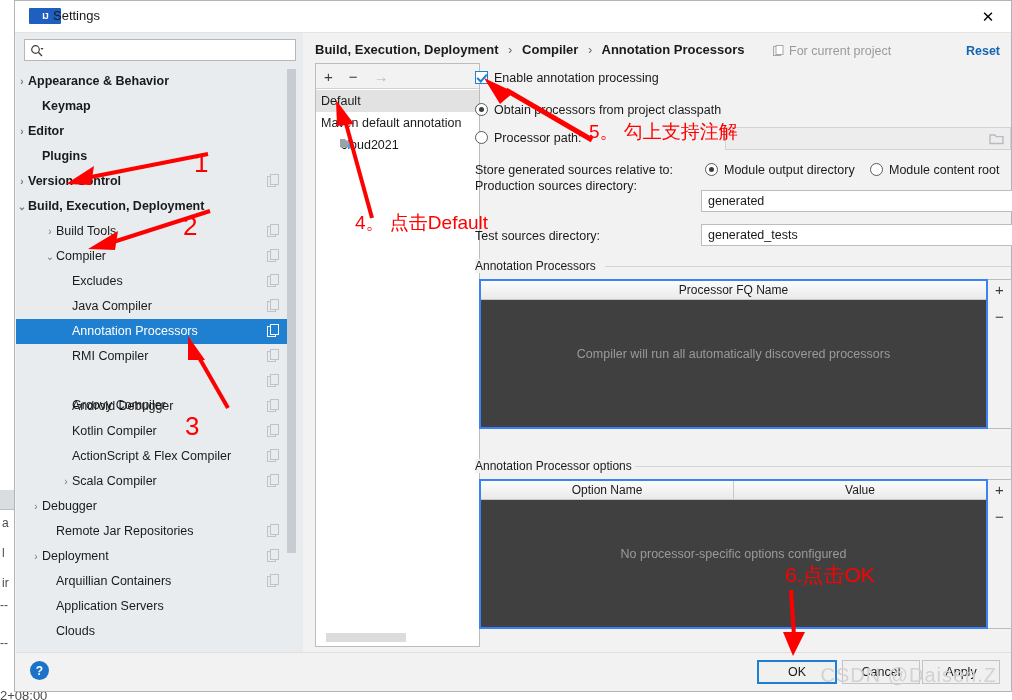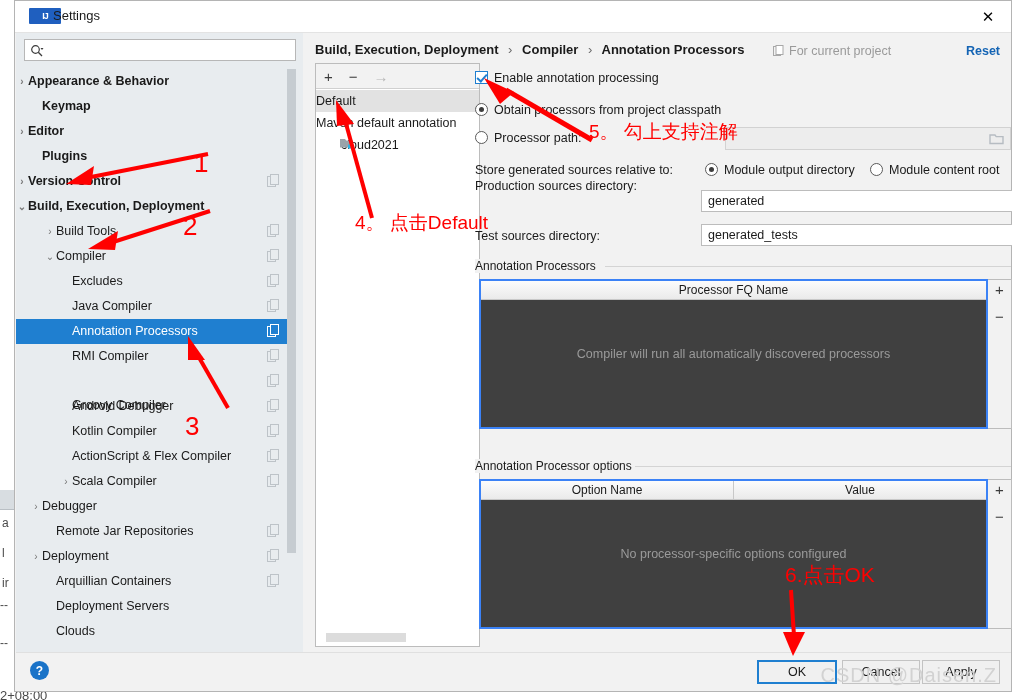--- a/index.html
+++ b/index.html
@@ -106,21 +106,21 @@
     background:#ffffff; border:1px solid #bcbcbc;
   }
   #profiles-toolbar {
     position:absolute; left:0; top:0; width:163px; height:25px;
     background:#f2f2f2; border-bottom:1px solid #d0d0d0;
     display:flex; align-items:center; padding-left:8px; gap:16px;
   }
   .tb-btn { font-size:15px; color:#3c3c3c; cursor:pointer; line-height:1; }
   .tb-btn.dim { color:#b6b6b6; }
   .prof-row {
-    position:relative; height:22px; line-height:22px; 
+    position:relative; height:22px; line-height:22px; padding-left:5px;
     font-size:12.5px; color:#1a1a1a; white-space:nowrap; cursor:pointer;
   }
   .prof-row.sel { background:#e2e2e2; }
   .prof-child { position:relative; height:22px; line-height:22px; padding-left:25px; font-size:12.5px; color:#1a1a1a; }
   .folder-ico { position:absolute; left:24px; top:4px; width:14px; height:12px; }
   #prof-hscroll {
     position:absolute; left:10px; bottom:4px; width:80px; height:9px; background:#dcdcdc;
   }
   #splitter {
     position:absolute; left:178px; top:290px; width:7px; height:50px;
@@ -366,21 +366,21 @@
             </svg>
           </div>
           <div class="tree-row">
             <span class="lbl" style="left: 40px;">Arquillian Containers</span>
             <svg class="copy-ico" viewBox="0 0 13 13">
               <rect x="0.5" y="2.5" width="8" height="10" fill="none" stroke="#9aa3aa" stroke-width="1"></rect>
               <rect x="3.5" y="0.5" width="8" height="10" fill="#e8ecef" stroke="#9aa3aa" stroke-width="1"></rect>
             </svg>
           </div>
           <div class="tree-row">
-            <span class="lbl" style="left: 40px;">Deployment Servers</span>
+            <span class="lbl" style="left: 40px;">Application Servers</span>
           </div>
           <div class="tree-row">
             <span class="lbl" style="left: 40px;">Clouds</span>
           </div>
         </div>
 
       <div id="tree-scroll">
         <div id="tree-thumb"></div>
       </div>
     </div>

